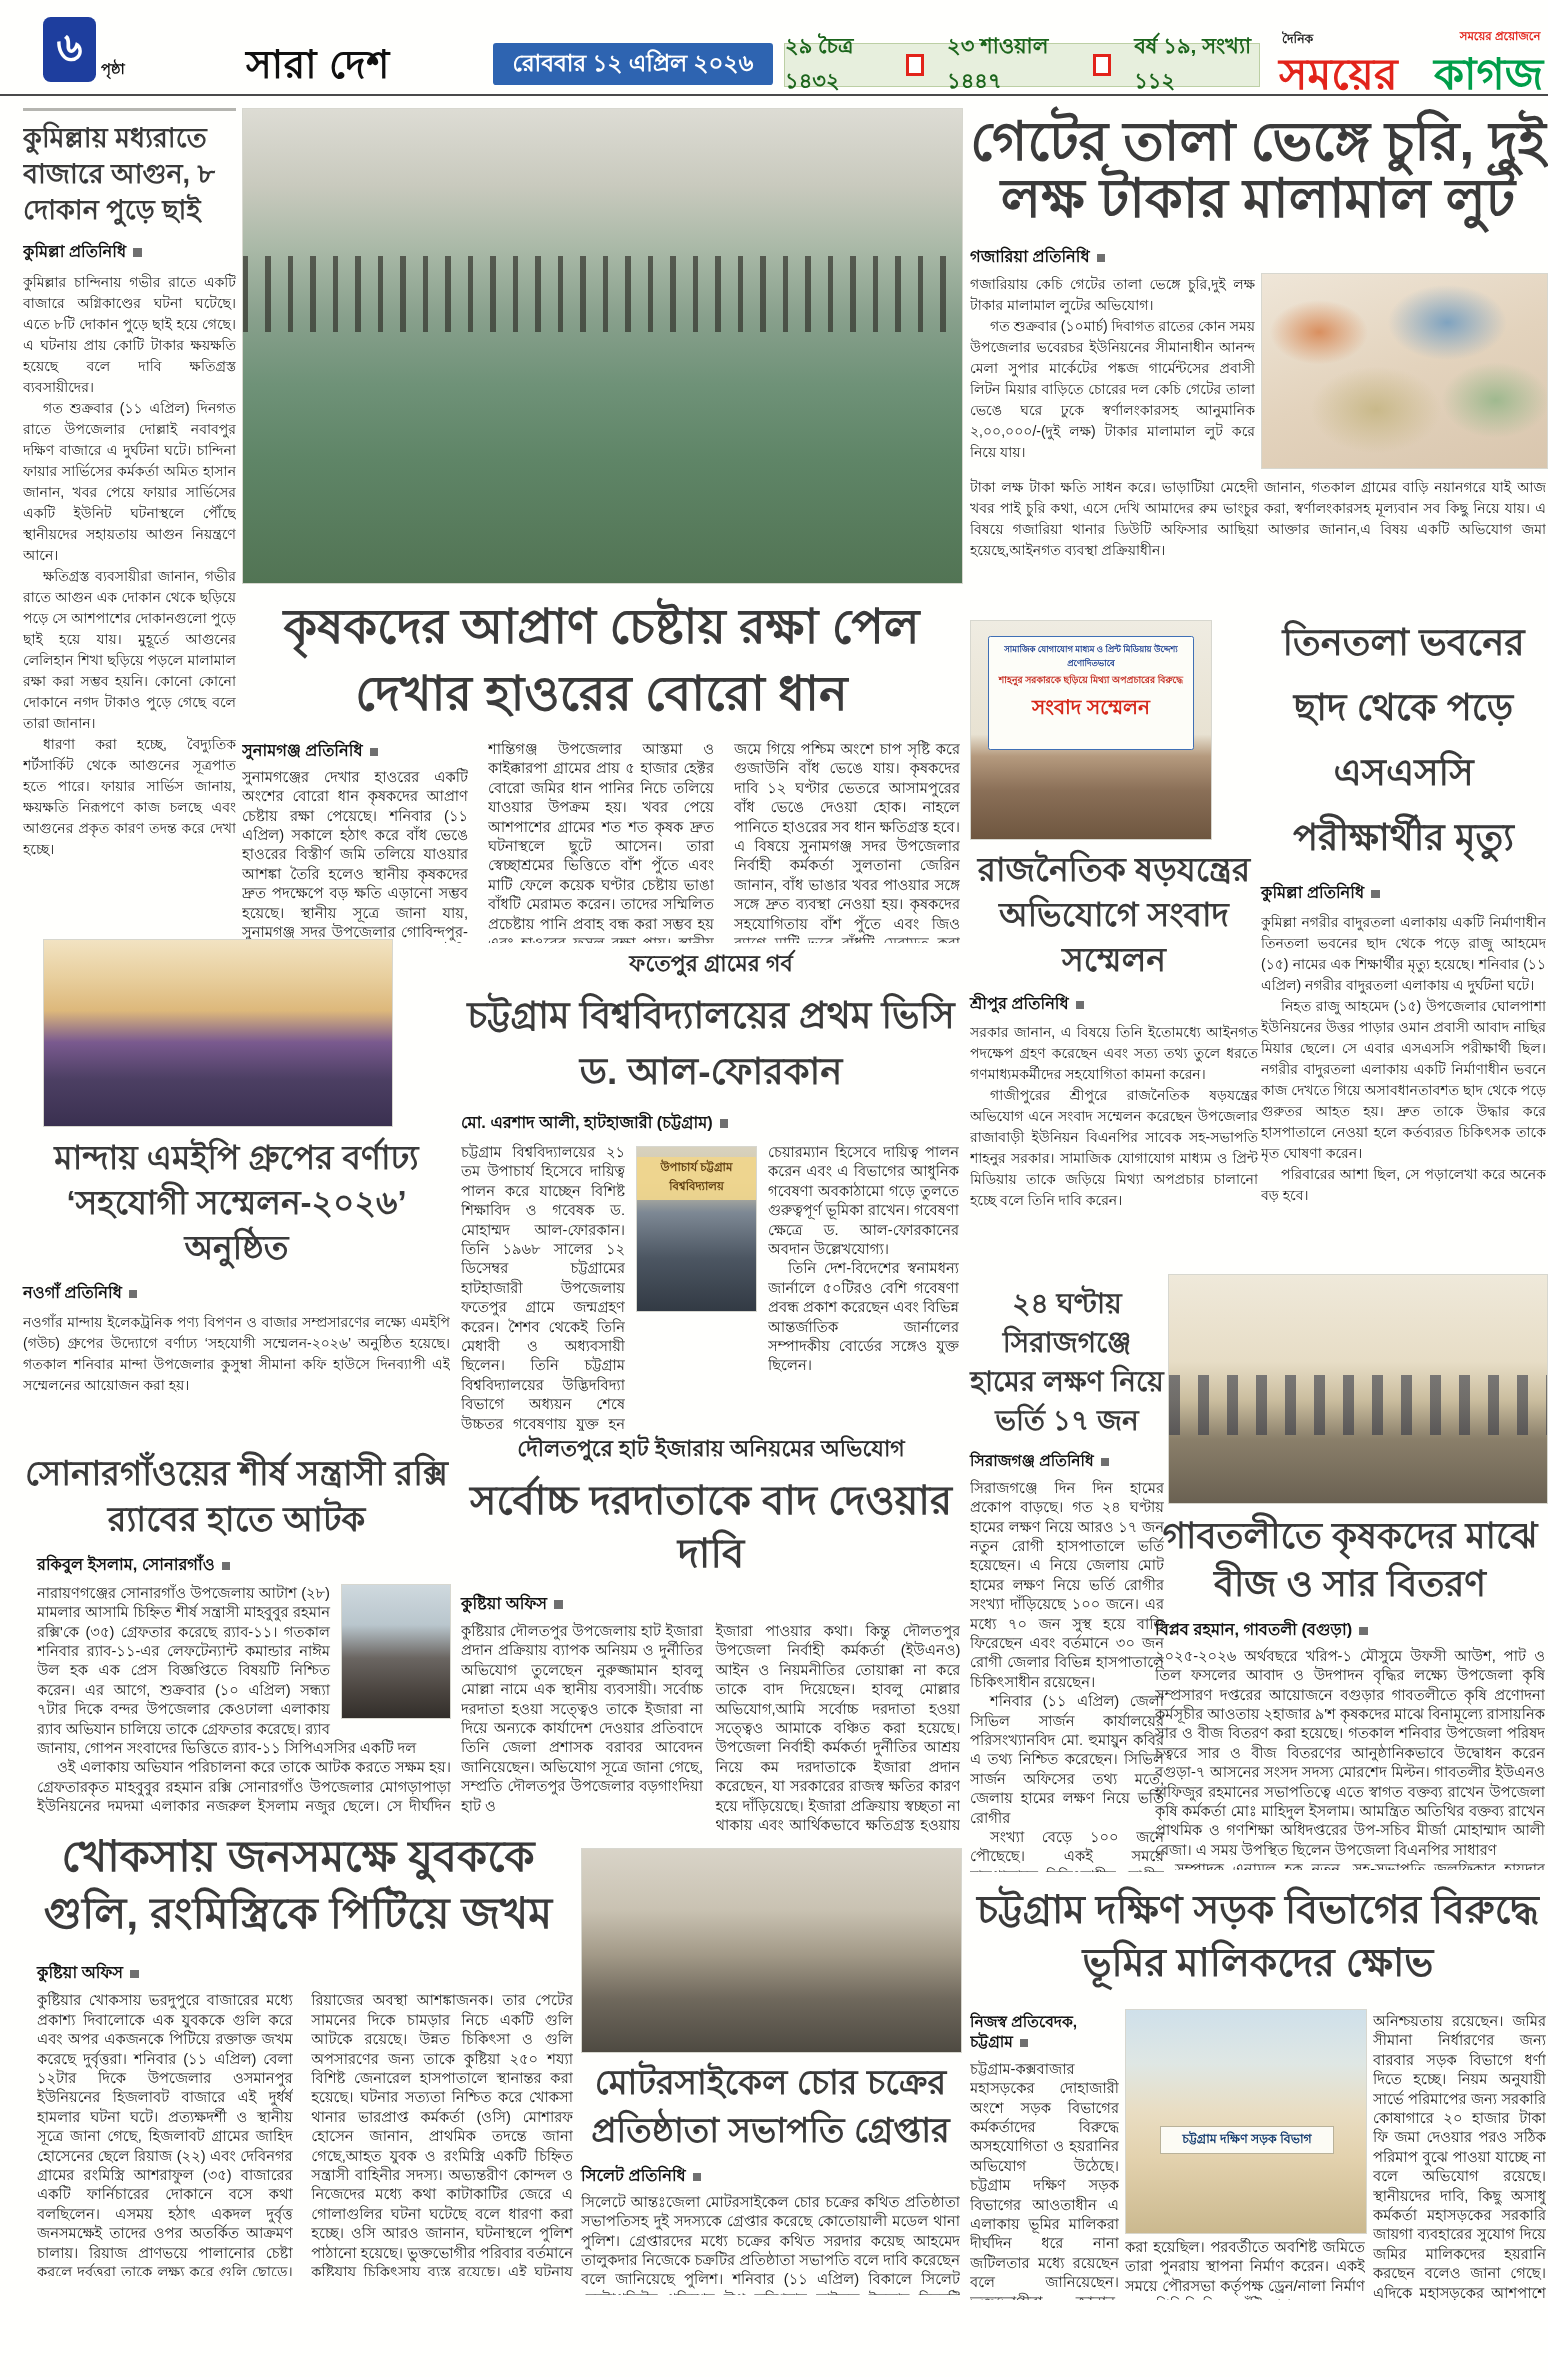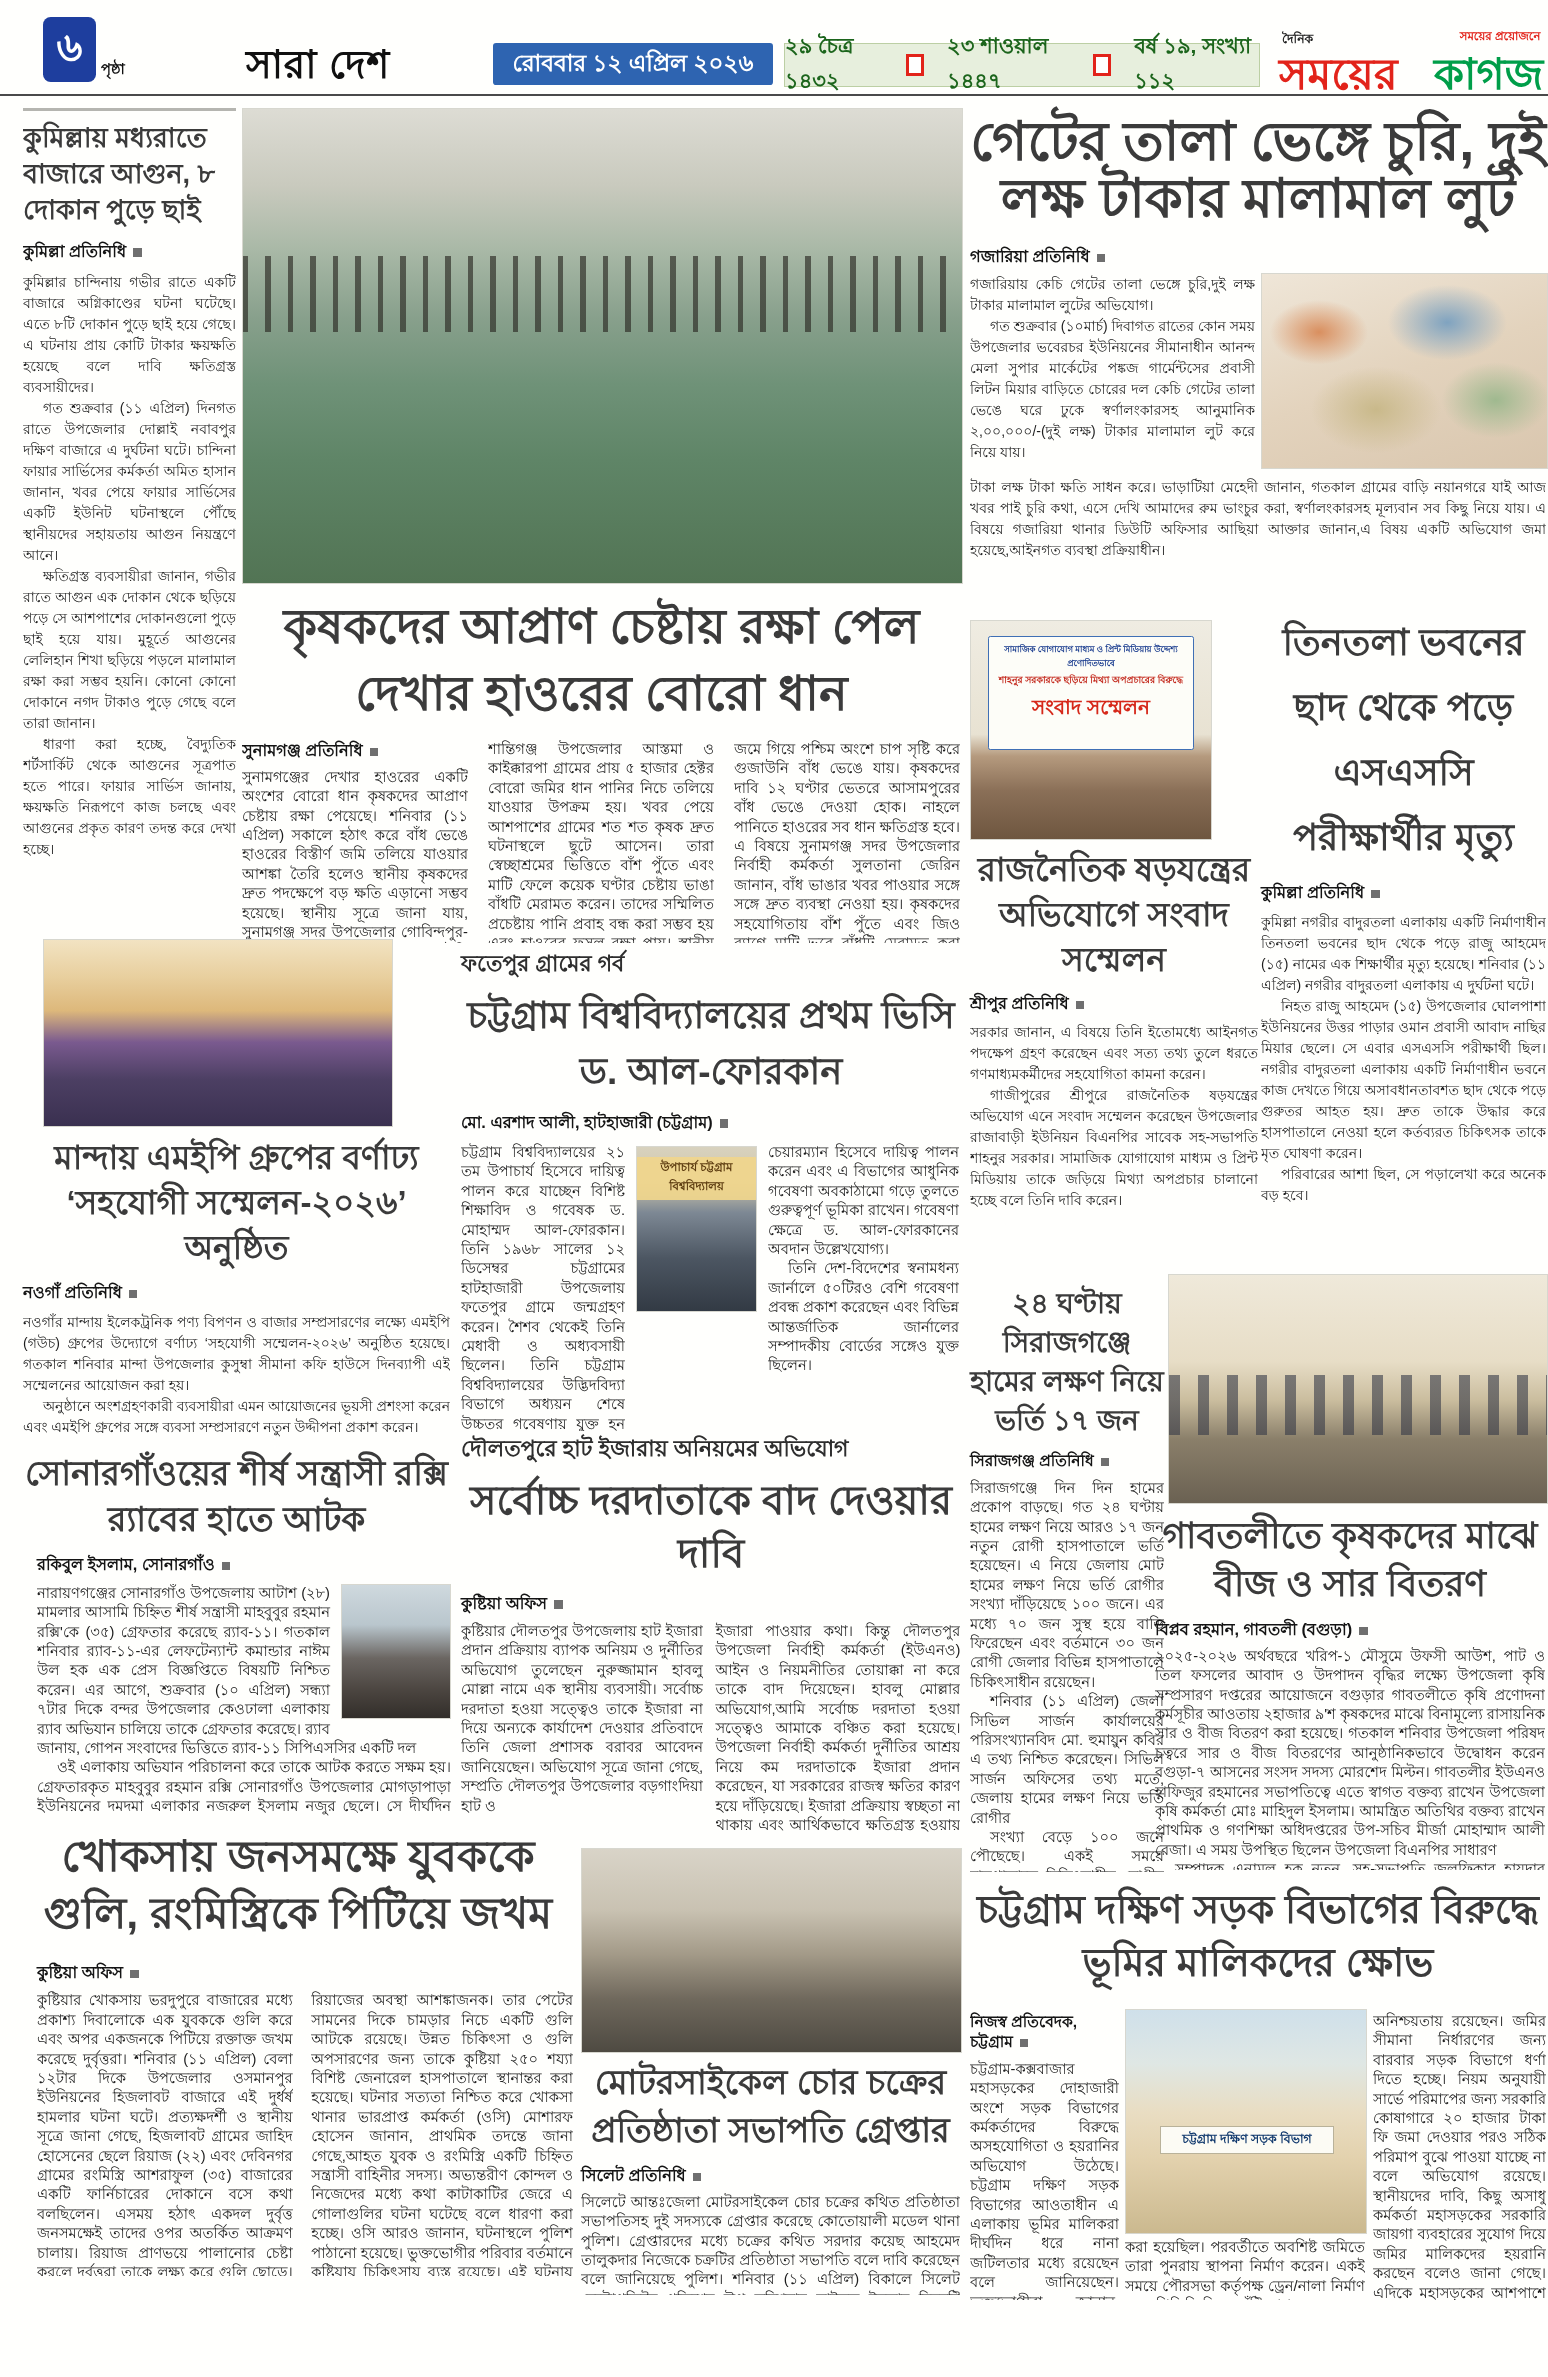--- a/index.html
+++ b/index.html
@@ -1,21 +1,21 @@
 <!DOCTYPE html>
 <html style="font-size:12.4px"><head>
 <meta charset="utf-8">
 <style>
   html,body{margin:0;padding:0;background:#e9e9e9;}
   #page{position:relative;width:1549px;height:2377px;background:#fffffd;margin:0 auto;
         font-family:"Liberation Sans","DejaVu Sans",sans-serif;color:#1c1c1c;}
   .abs{position:absolute;}
   .ovh{overflow:hidden;}
   .hl{font-weight:700;color:#3b3b3b;text-align:center;margin:0;padding:0;}
-  .kick{font-weight:700;color:#2e2e2e;text-align:left;margin:0;}
+  .kick{font-weight:700;color:#2e2e2e;text-align:center;margin:0;}
   .by{font-weight:700;color:#141414;font-size:16.3px;line-height:20px;}
   .by::after{content:"";display:inline-block;width:8.5px;height:8.5px;background:#6f6f6f;margin-left:7px;}
   .bt{font-size:14px;line-height:21px;text-align:justify;color:#1d1d1d;margin:0;}
   .bt + .bt{text-indent:20px;}
   .bt.sm{font-size:14.7px;line-height:19.4px;}
   .photo{position:absolute;border:0.8px solid #d7d7cf;}
   .rule{height:3.1px;background:#b5b5b0;}
   
   #masthead{position:absolute;left:0;top:0;width:1549px;height:94px;border-bottom:2.3px solid #4a4a4a;}
   #pagebadge{position:absolute;left:43px;top:17px;width:53px;height:65px;background:#1e3e9e;border-radius:7.7px;
@@ -155,21 +155,20 @@
       <p class="bt">পরিবারের আশা ছিল, সে পড়ালেখা করে অনেক বড় হবে।</p>
     </div>
   </section>
 
   <div class="photo ph-mep" style="left:43px;top:939px;width:348px;height:186px;"></div>
   <section class="abs" style="left:23px;top:1135px;width:427px;height:304px;">
     <h2 class="hl" style="font-size:33px;line-height:45px;">মান্দায় এমইপি গ্রুপের বর্ণাঢ্য ‘সহযোগী সম্মেলন-২০২৬’ অনুষ্ঠিত</h2>
     <div class="by" style="margin-top:12.4px;">নওগাঁ প্রতিনিধি</div>
     <div class="ovh" style="margin-top:9.3px;height:170px;">
       <p class="bt">নওগাঁর মান্দায় ইলেকট্রনিক পণ্য বিপণন ও বাজার সম্প্রসারণের লক্ষ্যে এমইপি (গউচ) গ্রুপের উদ্যোগে বর্ণাঢ্য ‘সহযোগী সম্মেলন-২০২৬’ অনুষ্ঠিত হয়েছে। গতকাল শনিবার মান্দা উপজেলার কুসুম্বা সীমানা কফি হাউসে দিনব্যাপী এই সম্মেলনের আয়োজন করা হয়।</p>
-      <p class="bt">অনুষ্ঠানে অংশগ্রহণকারী ব্যবসায়ীরা এমন আয়োজনের ভূয়সী প্রশংসা করেন এবং এমইপি গ্রুপের সঙ্গে ব্যবসা সম্প্রসারণে নতুন উদ্দীপনা প্রকাশ করেন।</p>
     </div>
   </section>
 
   <section class="abs" style="left:461px;top:946px;width:500px;height:475px;">
     <div class="kick" style="font-size:22px;">ফতেপুর গ্রামের গর্ব</div>
     <h2 class="hl" style="font-size:37px;line-height:56px;margin-top:4.6px;">চট্টগ্রাম বিশ্ববিদ্যালয়ের প্রথম ভিসি ড. আল-ফোরকান</h2>
     <div class="by" style="margin-top:12.4px;">মো. এরশাদ আলী, হাটহাজারী (চট্টগ্রাম)</div>
     <div style="margin-top:11px;display:flex;gap:11px;height:288px;">
       <div class="ovh" style="width:164px;">
         <p class="bt sm">চট্টগ্রাম বিশ্ববিদ্যালয়ের ২১ তম উপাচার্য হিসেবে দায়িত্ব পালন করে যাচ্ছেন বিশিষ্ট শিক্ষাবিদ ও গবেষক ড. মোহাম্মদ আল-ফোরকান। তিনি ১৯৬৮ সালের ১২ ডিসেম্বর চট্টগ্রামের হাটহাজারী উপজেলায় ফতেপুর গ্রামে জন্মগ্রহণ করেন। শৈশব থেকেই তিনি মেধাবী ও অধ্যবসায়ী ছিলেন। তিনি চট্টগ্রাম বিশ্ববিদ্যালয়ের উদ্ভিদবিদ্যা বিভাগে অধ্যয়ন শেষে উচ্চতর গবেষণায় যুক্ত হন এবং পরবর্তীতে একই বিভাগের</p>

